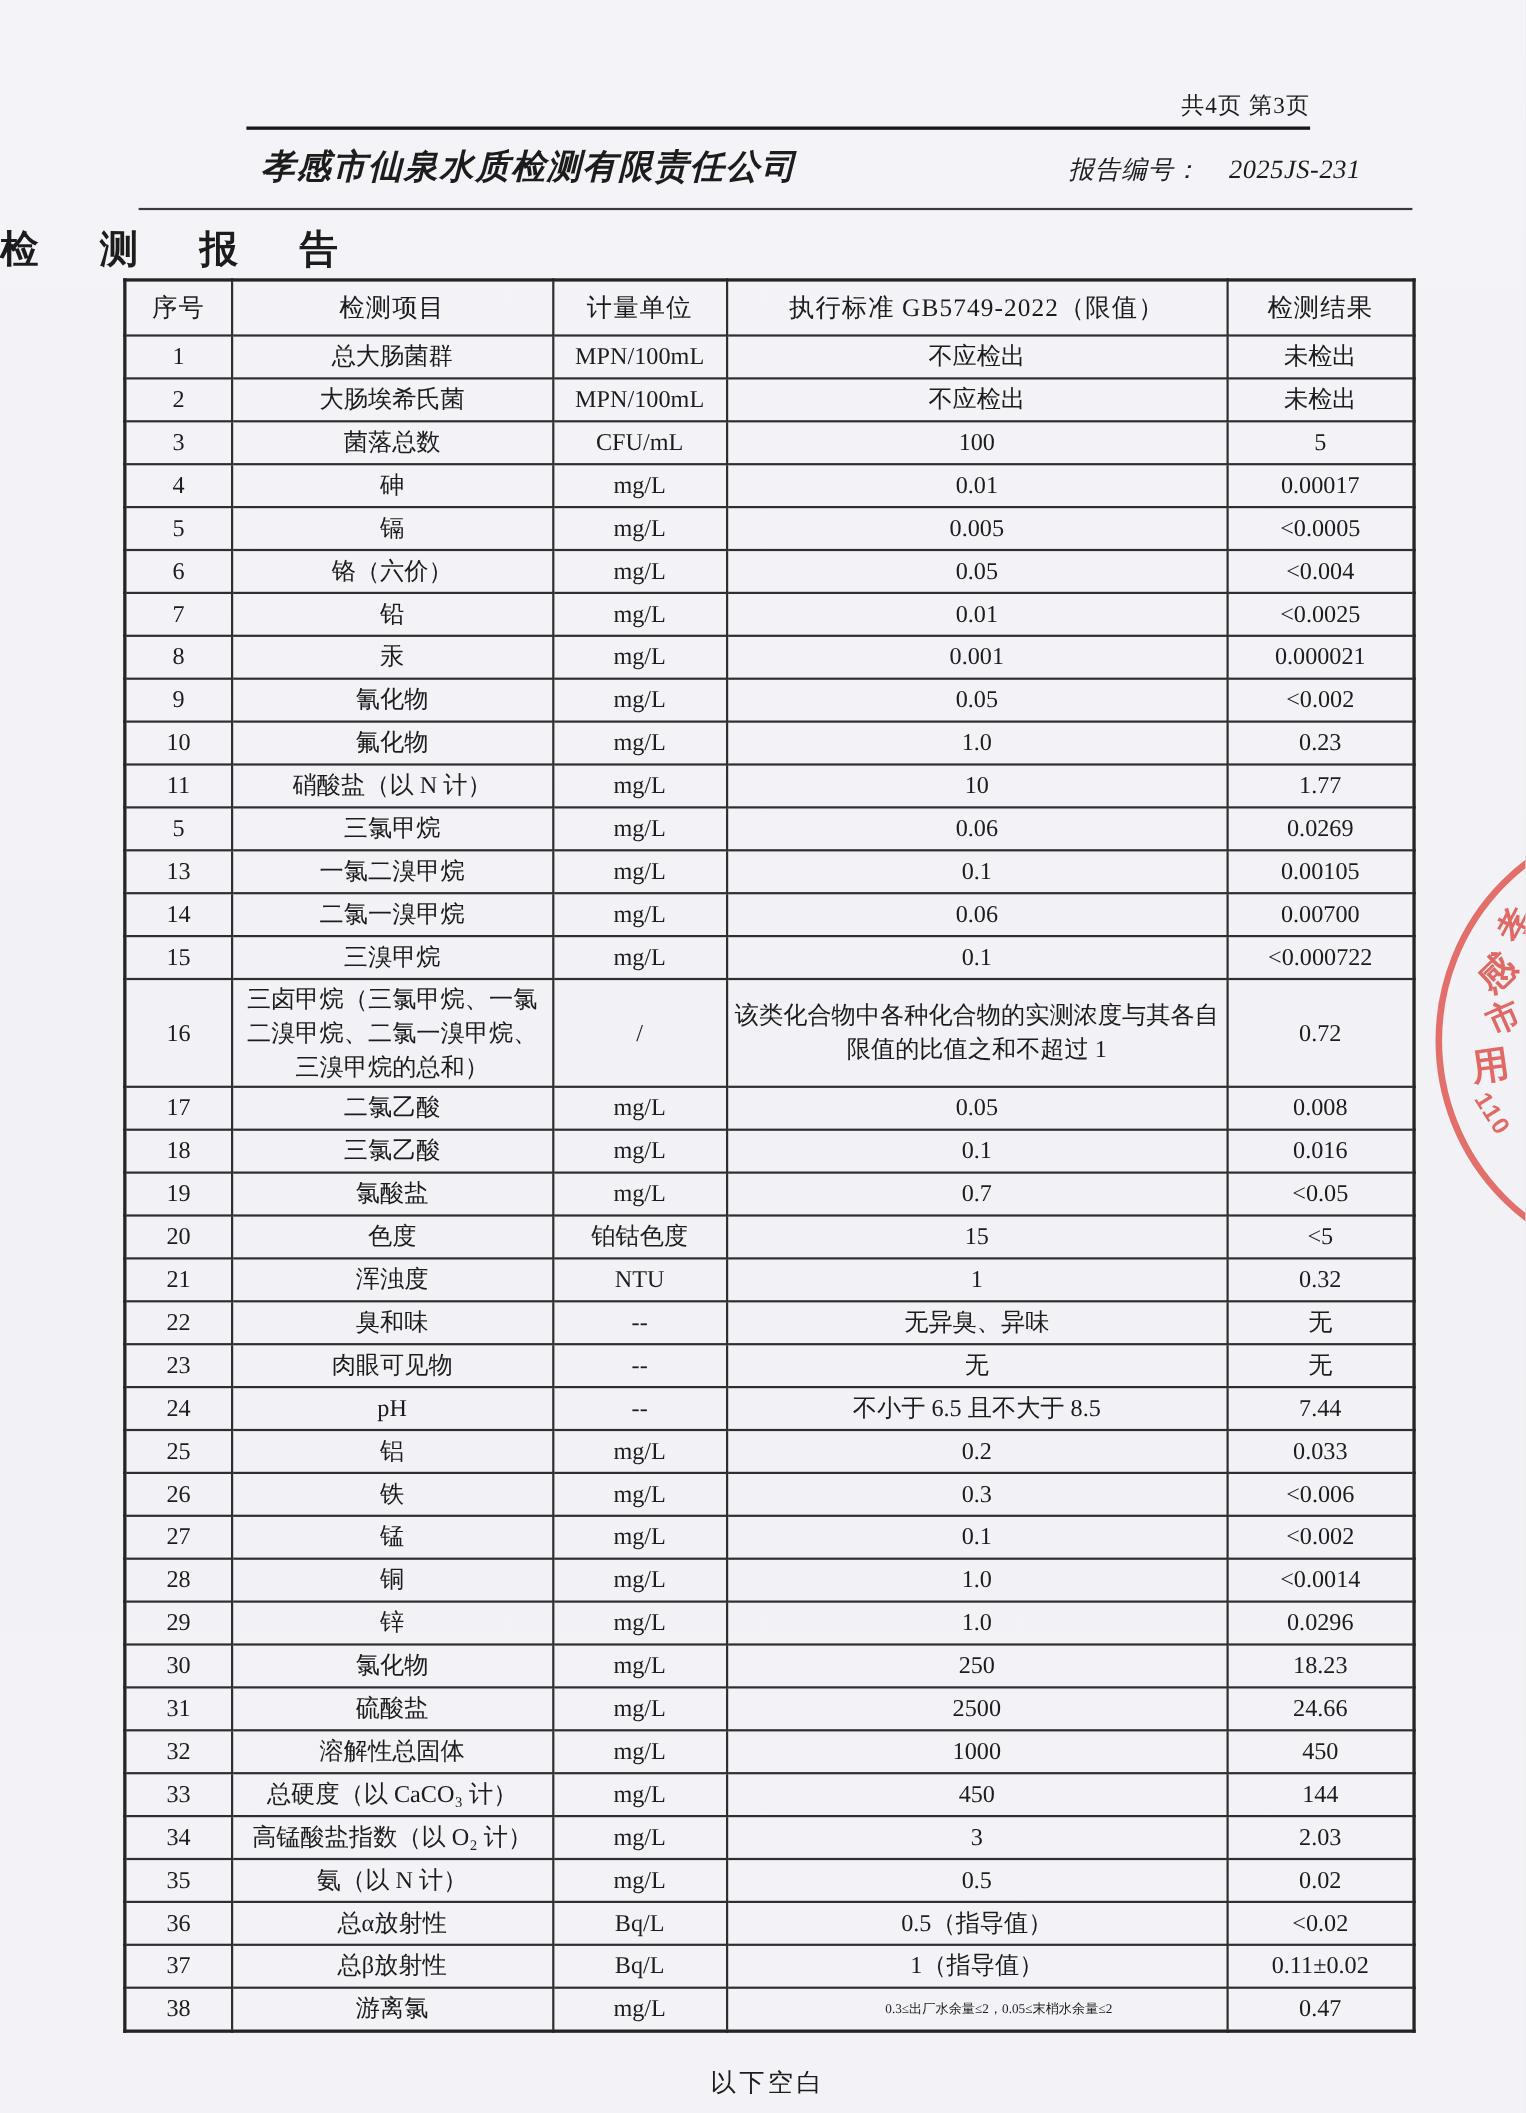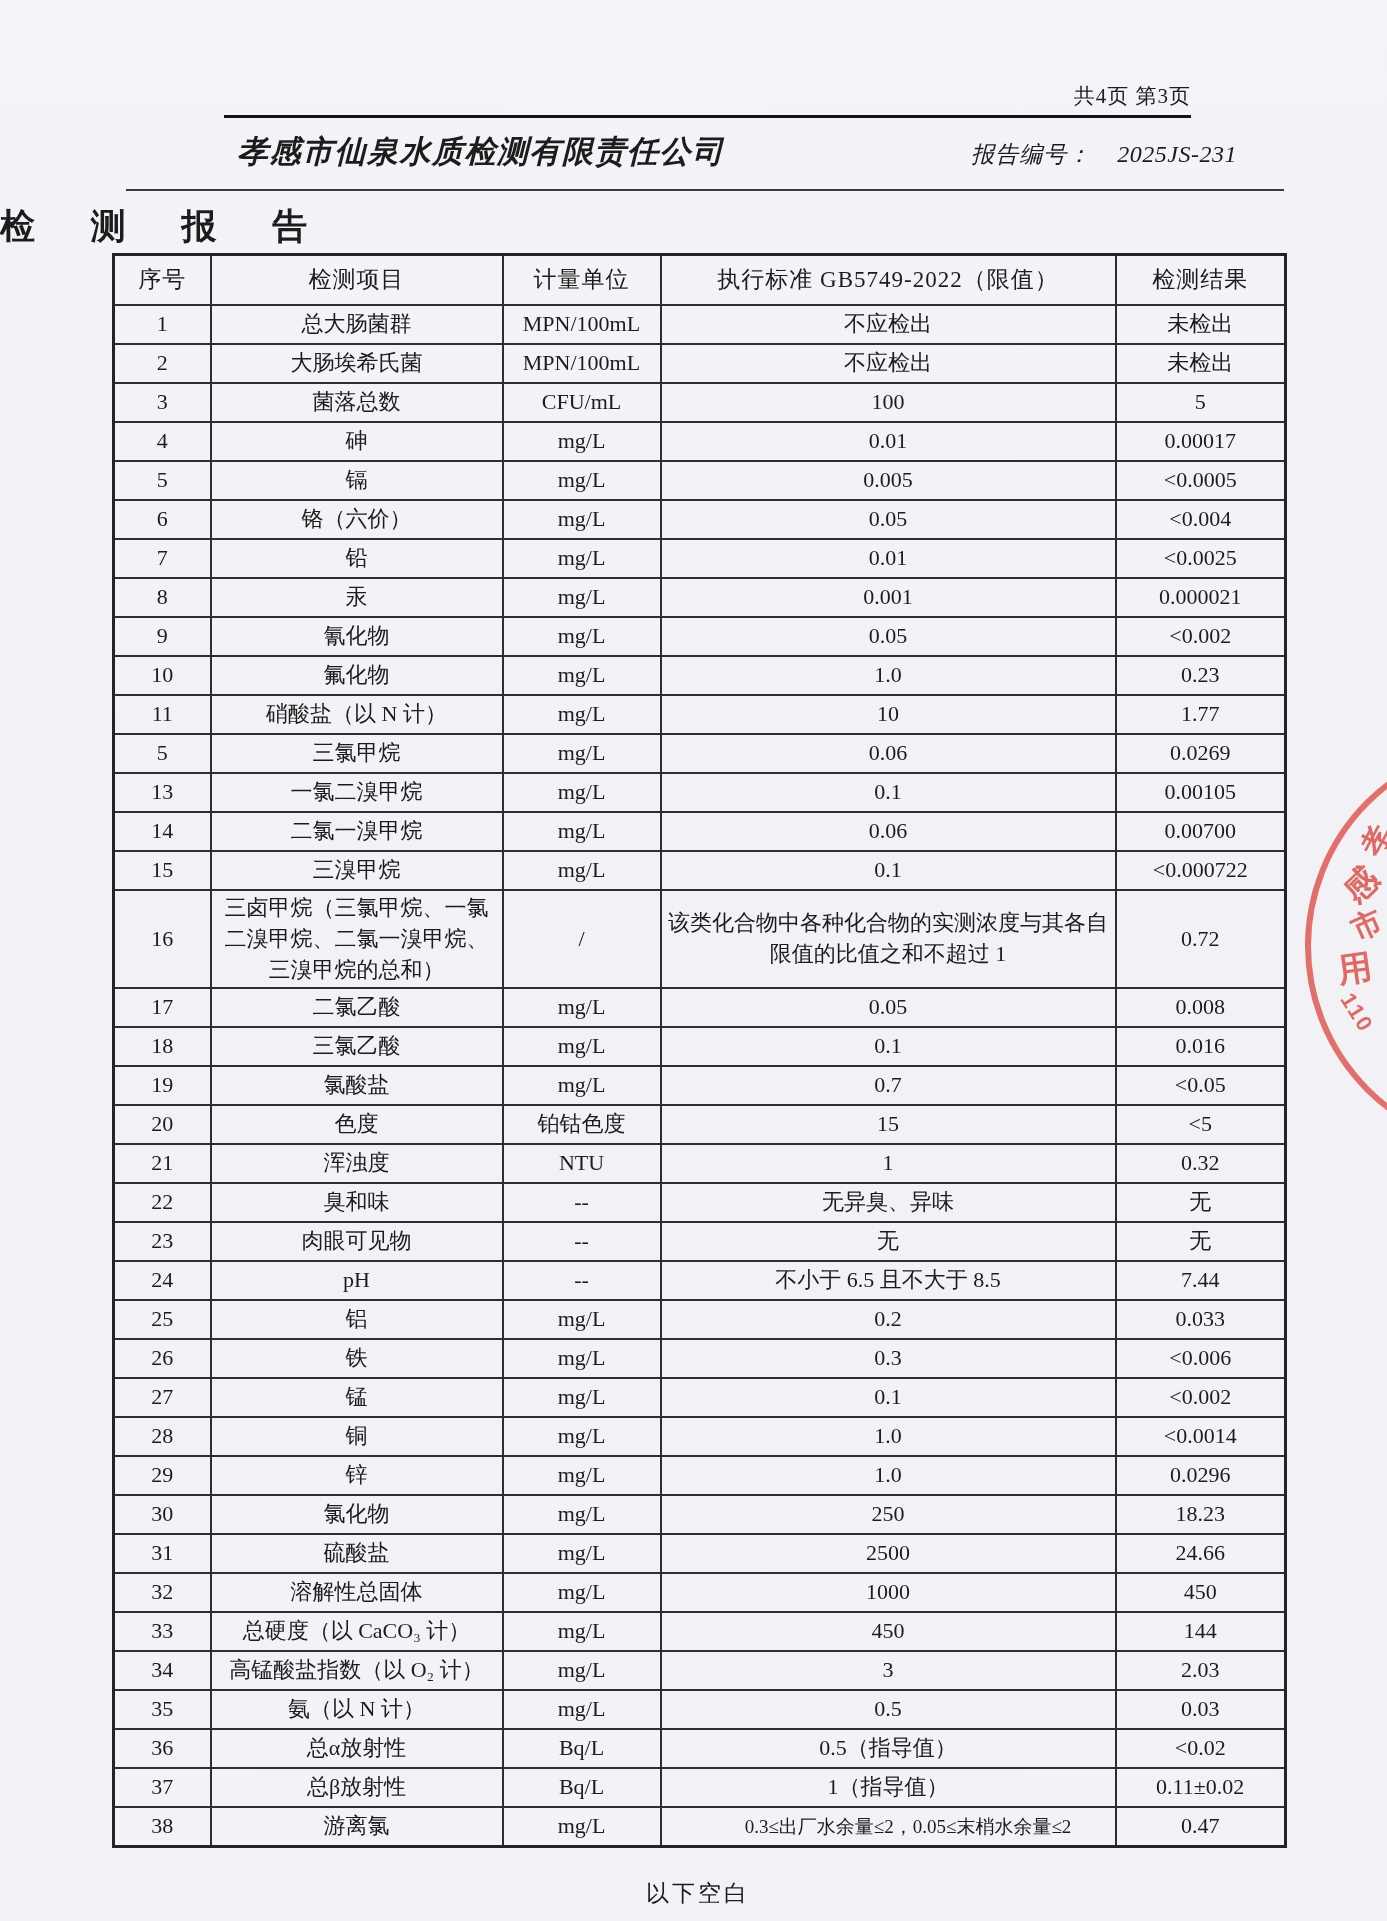--- a/index.html
+++ b/index.html
@@ -48,21 +48,21 @@
   }
   table.results th,table.results td{
     border:2px solid #2e2e2e;
     text-align:center;vertical-align:middle;
     padding:2px 4px;line-height:1.4;
     overflow:hidden;
   }
   table.results{border:3px solid #242424;}
   table.results th{height:44px;font-weight:normal;font-size:23px;letter-spacing:1px;}
   table.results td{height:33px;} 
-  table.results td.small{font-size:19px;letter-spacing:0;padding-left:44px;}
+  table.results td.small{font-size:12px;letter-spacing:0;padding-left:44px;}
   .footer-note{
     margin-top:30px;text-align:center;font-size:23px;letter-spacing:3px;
   }
   
   .stamp{position:absolute;left:0;top:0;width:1387px;height:1921px;pointer-events:none;z-index:5;}
   .stamp-ring{
     position:absolute;left:1305px;top:740px;width:400px;height:400px;
     border:6px solid rgba(223,74,66,.78);border-radius:50%;
   }
   .stamp .frag{
@@ -348,21 +348,21 @@
             <td>高锰酸盐指数（以 O₂ 计）</td>
             <td>mg/L</td>
             <td>3</td>
             <td>2.03</td>
           </tr>
           <tr>
             <td>35</td>
             <td>氨（以 N 计）</td>
             <td>mg/L</td>
             <td>0.5</td>
-            <td>0.03</td>
+            <td>0.02</td>
           </tr>
           <tr>
             <td>36</td>
             <td>总α放射性</td>
             <td>Bq/L</td>
             <td>0.5（指导值）</td>
             <td>&lt;0.02</td>
           </tr>
           <tr>
             <td>37</td>

